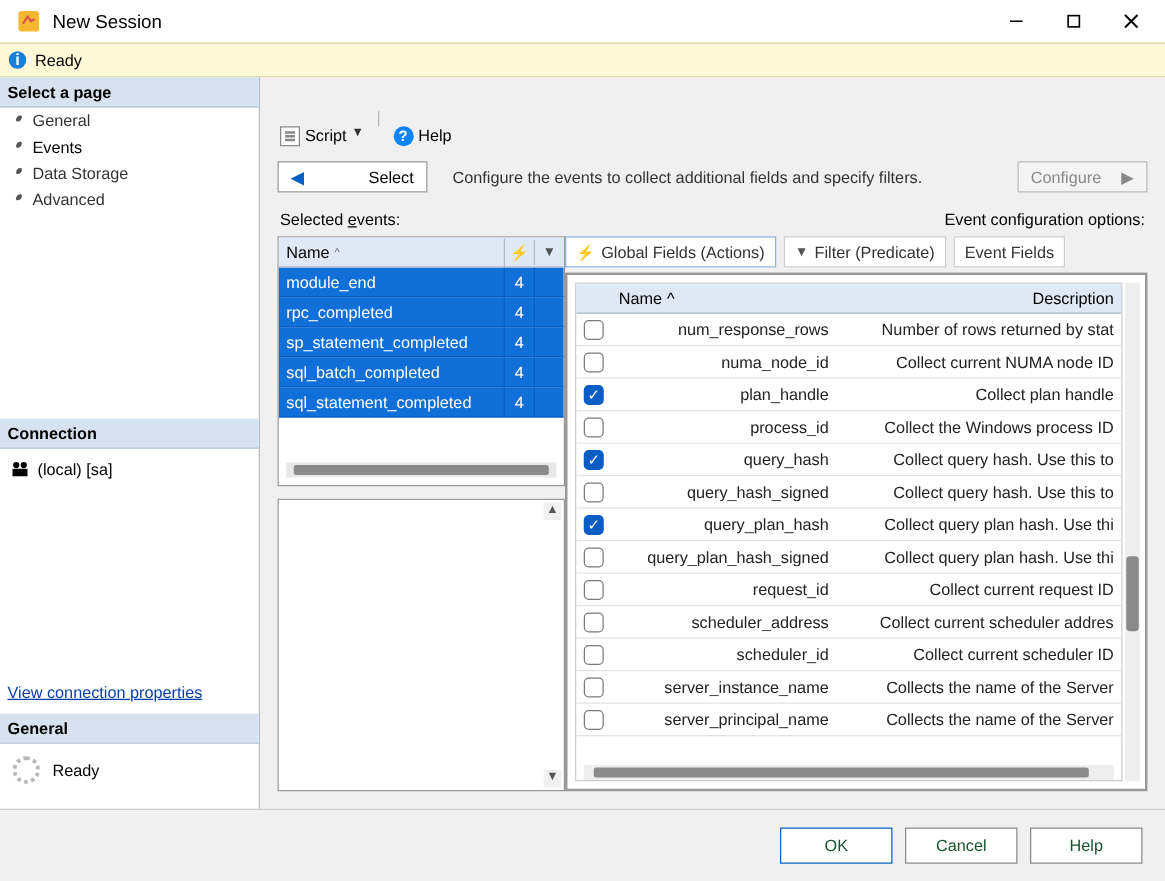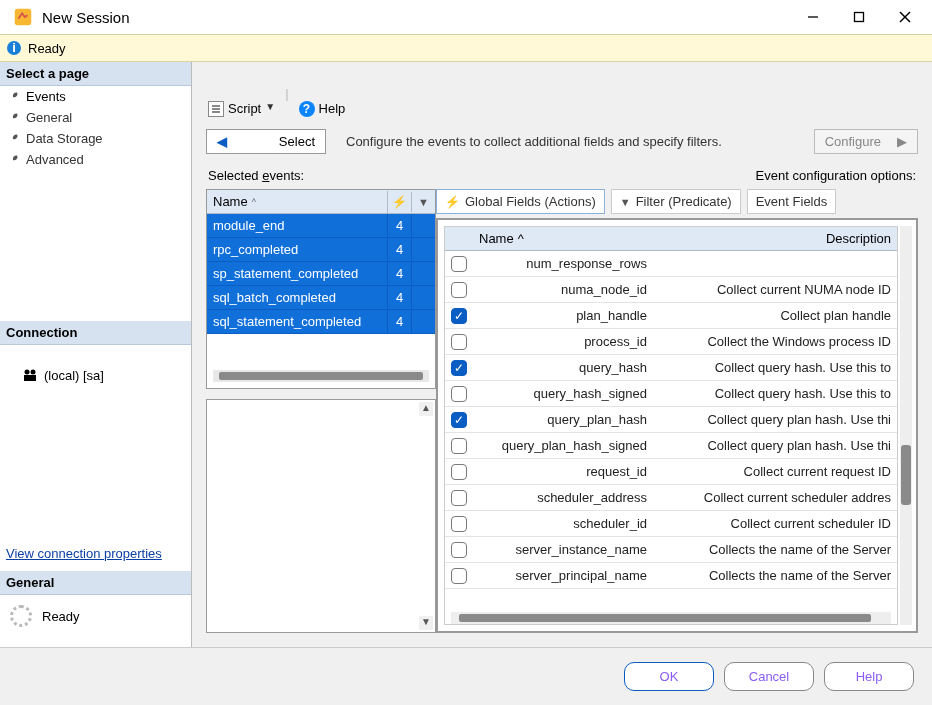--- a/index.html
+++ b/index.html
@@ -10,28 +10,28 @@
 .titlebar .title { flex: 0 0 auto; font-size: 15px; color: #000; }
 .titlebar .spacer { flex: 1; }
 .titlebar .win-btn { width: 46px; height: 36px; display: flex; align-items: center; justify-content: center; color: #000; font-size: 13px; }
 
 .infobar { height: 28px; background: #fff9d8; border-top: 1px solid #d9d2a0; border-bottom: 1px solid #d9d2a0; display: flex; align-items: center; padding: 0 6px; gap: 6px; }
 .infobar .info-icon { width: 16px; height: 16px; }
 .infobar .text { color: #000; }
 
 .content-row { flex: 1; display: flex; min-height: 0; }
 
-.leftpane { width: 192px; background: #fff; border-right: 1px solid #bbb; display: flex; flex-direction: column; }
+.leftpane { width: 208px; background: #fff; border-right: 1px solid #bbb; display: flex; flex-direction: column; }
 .pane-header { background: #d6e2f0; font-weight: bold; color: #000; padding: 4px 6px; border-bottom: 1px solid #b8c8db; }
 .pane-section { display: flex; flex-direction: column; }
 .page-item { display: flex; align-items: center; gap: 6px; padding: 3px 6px; color: #333; }
 .page-item.active { color: #000; }
 .wrench-icon { width: 14px; height: 14px; }
 
-.connection-body { padding: 22px; display: flex; flex-direction: column; gap: 8px; flex:1;}
+.connection-body { padding: 8px; display: flex; flex-direction: column; gap: 8px; flex:1;}
 .conn-row { display: flex; align-items: center; gap: 6px; color: #000; }
 .conn-link { color: #0a3fa5; text-decoration: underline; margin-top: auto; padding: 6px 6px 10px 6px; cursor: pointer; }
 
 .progress-body { display: flex; align-items: center; gap: 10px; padding: 10px 6px 20px 10px; }
 .spinner { width: 22px; height: 22px; border: 3px dotted #b9b9b9; border-radius: 50%; }
 .progress-text { color: #000; }
 
 .mainarea { flex: 1; background: #f0f0f0; display: flex; flex-direction: column; min-width: 0; }
 
 .toolbar { display: flex; align-items: center; gap: 6px; padding: 6px 12px; background: #f0f0f0; }
@@ -93,21 +93,21 @@
 .cfg-row .cc-desc{flex:1;padding:0 6px;color:#222;white-space:nowrap;overflow:hidden;}
 .chk{width:16px;height:16px;border:1.5px solid #7a7a7a;border-radius:4px;display:flex;align-items:center;justify-content:center;background:#fff;}
 .chk.checked{background:#0a5dc2;border-color:#0a5dc2;color:#fff;}
 .chk.checked::after{content:"✓";font-size:12px;line-height:1;}
 .vscroll{position:absolute;right:4px;top:6px;bottom:6px;width:12px;background:#eee;}
 .vscroll .thumb{position:absolute;left:1px;right:1px;top:55%;height:60px;background:#8a8a8a;border-radius:3px;}
 .hscroll{height:12px;margin:0 6px 0 6px;background:#eee;position:relative;}
 .hscroll::after{content:"";position:absolute;left:8px;right:20px;top:2px;bottom:2px;background:#8a8a8a;border-radius:2px;}
 
 .footer{border-top:1px solid #ccc;padding:14px 18px;display:flex;justify-content:flex-end;gap:10px;background:#f0f0f0;}
-.footer button{min-width:90px;padding:6px 14px;background:#fff;color:#8b5cf6;border:1px solid #888;border-radius:10px;}
+.footer button{min-width:90px;padding:6px 14px;background:#fff;color:#14532d;border:1px solid #888;border-radius:0;}
 .footer button.primary{border:1px solid #0a5dc2;}
 </style>
 </head>
 <body>
 
 <div class="titlebar">
   <svg class="app-icon" viewBox="0 0 24 24">
       <rect x="3" y="3" width="18" height="18" rx="3" fill="#f7b733"></rect>
       <path d="M7 14l4-6 3 4 3-2" stroke="#d9534f" stroke-width="2" fill="none"></path>
     </svg>
@@ -137,31 +137,31 @@
       <text x="8" y="12" text-anchor="middle" fill="#fff" font-size="11" font-weight="bold">i</text>
     </svg>
   <span class="text">Ready</span>
 </div>
 
 <div class="content-row">
 
   <div class="leftpane">
     <div class="pane-header">Select a page</div>
     <div class="pane-section" id="pages-list">
+        <div class="page-item">
+          <svg class="wrench-icon" viewBox="0 0 16 16">
+            <path d="M13 3a4 4 0 0 1-5 5L3 13l0 0 5-5a4 4 0 0 1 5-5z" fill="#555"></path>
+          </svg>
+          <span>General</span>
+        </div>
         <div class="page-item active">
           <svg class="wrench-icon" viewBox="0 0 16 16">
             <path d="M13 3a4 4 0 0 1-5 5L3 13l0 0 5-5a4 4 0 0 1 5-5z" fill="#555"></path>
           </svg>
           <span>Events</span>
-        </div>
-        <div class="page-item">
-          <svg class="wrench-icon" viewBox="0 0 16 16">
-            <path d="M13 3a4 4 0 0 1-5 5L3 13l0 0 5-5a4 4 0 0 1 5-5z" fill="#555"></path>
-          </svg>
-          <span>General</span>
         </div>
         <div class="page-item">
           <svg class="wrench-icon" viewBox="0 0 16 16">
             <path d="M13 3a4 4 0 0 1-5 5L3 13l0 0 5-5a4 4 0 0 1 5-5z" fill="#555"></path>
           </svg>
           <span>Data Storage</span>
         </div>
         <div class="page-item">
           <svg class="wrench-icon" viewBox="0 0 16 16">
             <path d="M13 3a4 4 0 0 1-5 5L3 13l0 0 5-5a4 4 0 0 1 5-5z" fill="#555"></path>
@@ -296,20 +296,21 @@
                 <span class="sort-caret">^</span>
               </div>
               <div class="hc hc-desc">Description</div>
             </div>
             <div class="cfg-body" id="cfg-body">
                 <div class="cfg-row">
                   <div class="cc-check">
                     <div class="chk"></div>
                   </div>
                   <div class="cc-name">num_response_rows</div>
+                  <div class="cc-desc">Number of rows returned by stat</div>
                 </div>
                 <div class="cfg-row">
                   <div class="cc-check">
                     <div class="chk"></div>
                   </div>
                   <div class="cc-name">numa_node_id</div>
                   <div class="cc-desc">Collect current NUMA node ID</div>
                 </div>
                 <div class="cfg-row">
                   <div class="cc-check">

